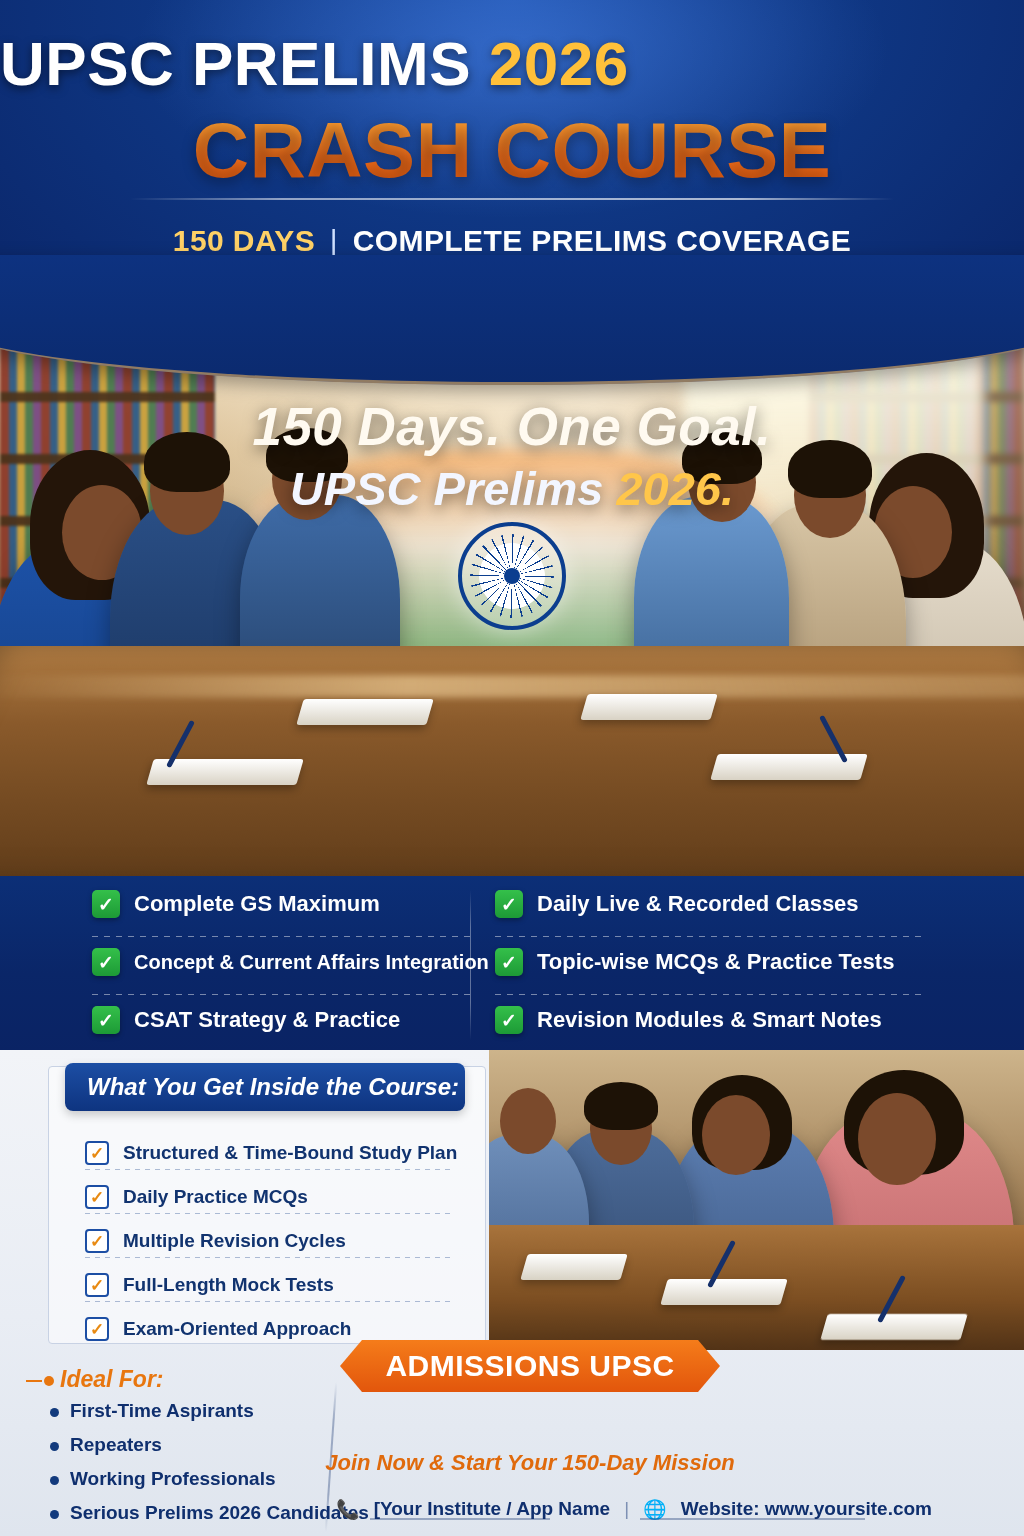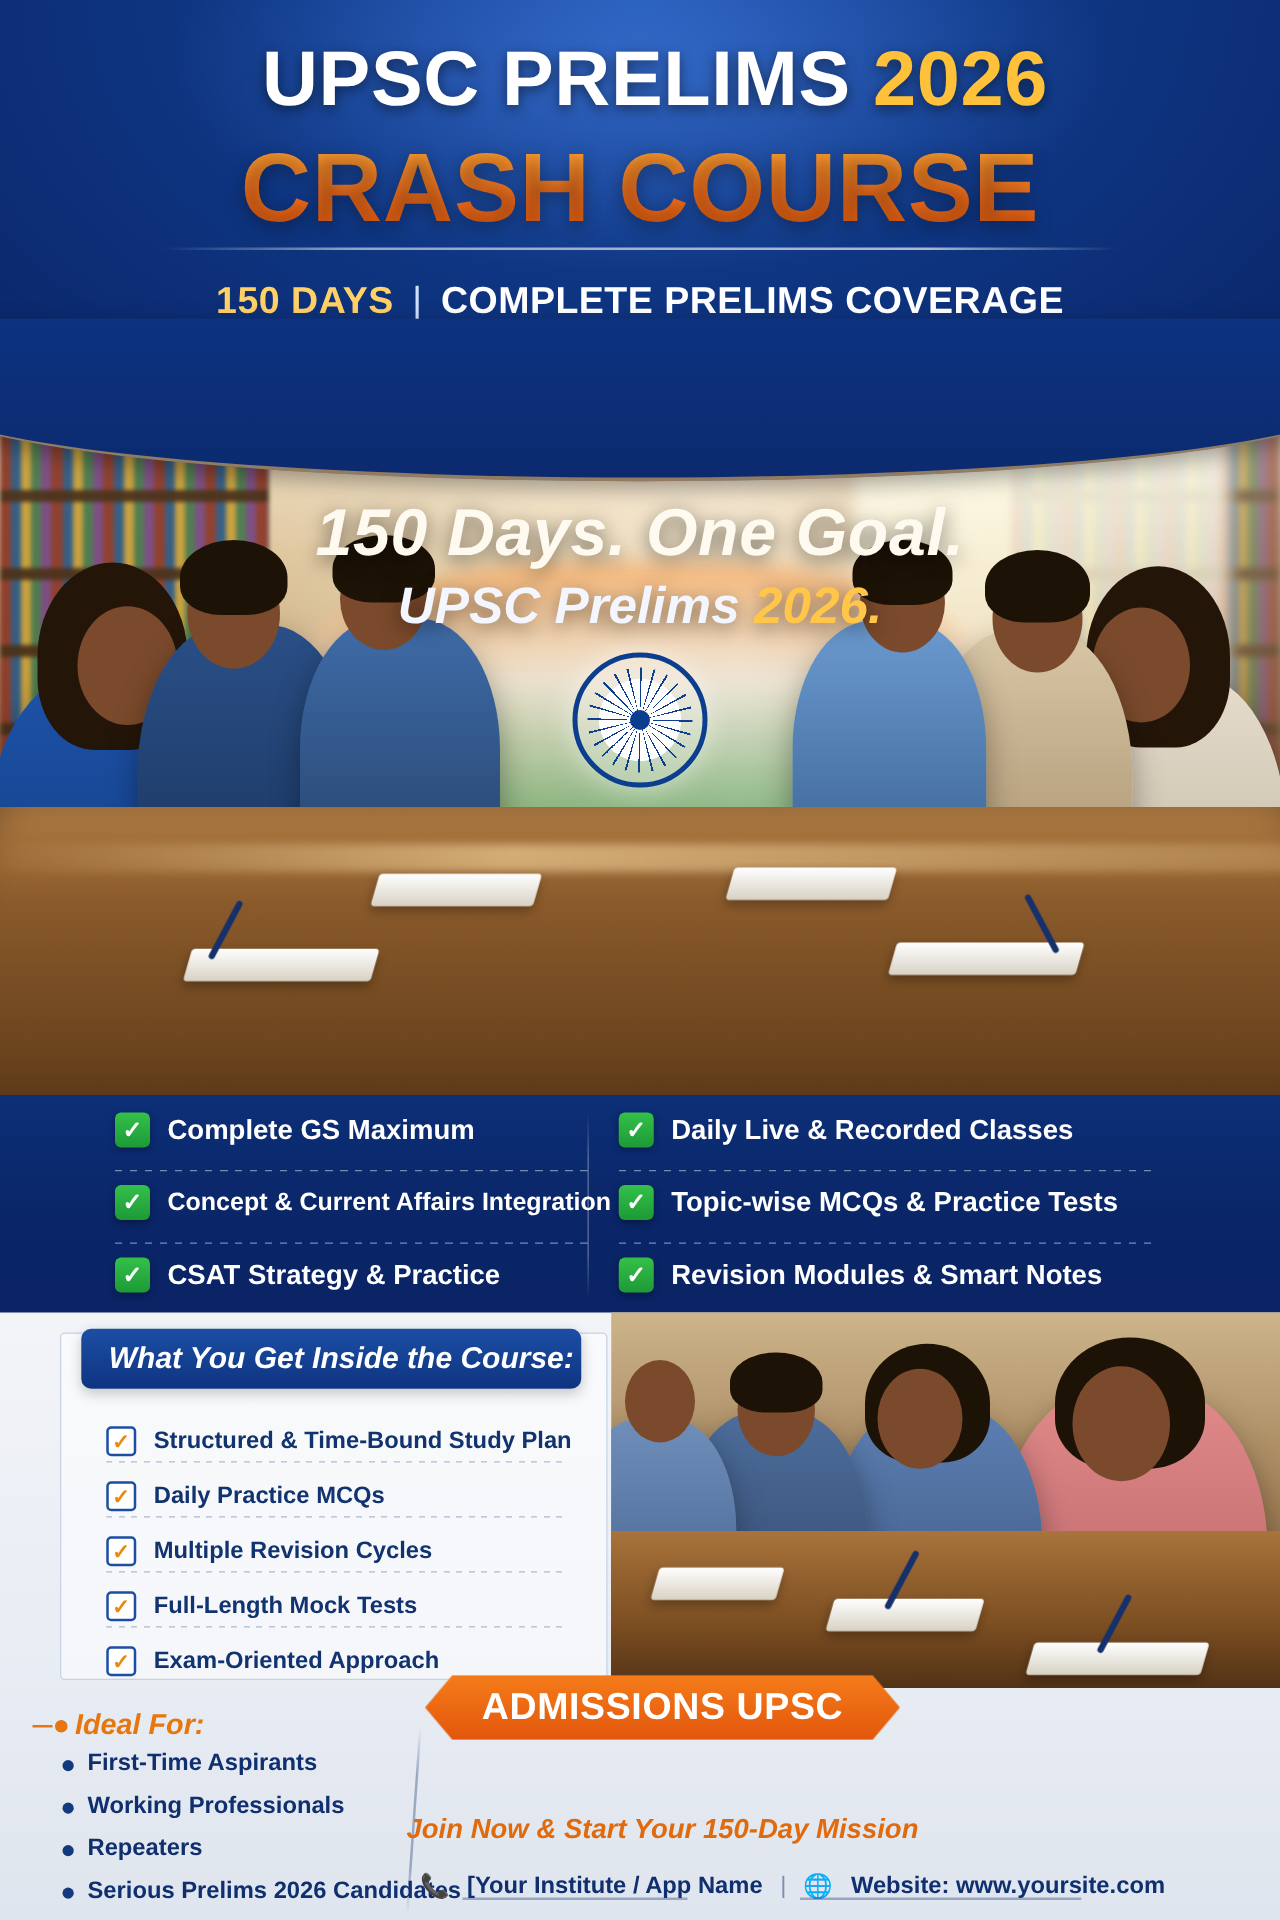--- a/index.html
+++ b/index.html
@@ -30,26 +30,24 @@
     background: radial-gradient(ellipse at 50% 100%, rgba(255,255,255,0.0) 60%, rgba(255,255,255,0) 100%);
   }
   .hdr-glow {
     position: absolute; left: 50%; top: -120px; transform: translateX(-50%);
     width: 760px; height: 340px;
     background: radial-gradient(ellipse at center, rgba(90,150,255,0.40) 0%, rgba(20,60,150,0) 70%);
     pointer-events: none;
   }
   .title1 {
     position: absolute; top: 28px; left: 0; width: 100%;
-    text-align: center;
     font-size: 62px; font-weight: bold; letter-spacing: 0.5px;
     color: #ffffff;
     text-shadow: 0 3px 10px rgba(0,0,0,0.5);
     white-space: nowrap;
-    padding-left: 24px;
   }
   .title1 .yr { color: #ffc03a; }
   .title2 {
     position: absolute; top: 105px; left: 0; width: 100%;
     text-align: center;
     font-size: 78px; font-weight: bold; letter-spacing: 0.5px;
     background: linear-gradient(180deg, #ffb03a 0%, #f4701c 55%, #e2560c 100%);
     -webkit-background-clip: text; background-clip: text; color: transparent;
     text-shadow: 0 4px 14px rgba(0,0,0,0.35);
     white-space: nowrap;
@@ -144,21 +142,21 @@
   .hero-head {
     position: absolute; top: 96px; left: 0; width: 100%;
     text-align: center; z-index: 5; pointer-events: none;
   }
   .hero-head .l1 {
     font-size: 53px; font-weight: bold; font-style: italic; color: #fffaf0;
     text-shadow: 0 4px 16px rgba(0,0,0,0.55); letter-spacing: 0.5px;
   }
   .hero-head .l2 {
     margin-top: 4px;
-    font-size: 41px; font-weight: bold; font-style: italic; color: #f3f6ff;
+    font-size: 47px; font-weight: bold; font-style: italic; color: #f3f6ff;
     text-shadow: 0 4px 16px rgba(0,0,0,0.55);
   }
   .hero-head .l2 .y { color: #ffc64a; }
 
   
   .stud {
     position: absolute; bottom: 55px;
     border-radius: 40% 40% 12% 12% / 52% 52% 10% 10%;
     filter: blur(0.4px);
     box-shadow: 0 10px 24px rgba(0,0,0,0.35);
@@ -505,22 +503,22 @@
         <div class="gtick">✓</div>
         <div class="gtext">Exam-Oriented Approach</div>
       </div>
     </div>
 
     <div class="ideal-dash"></div>
     <div class="ideal-dot"></div>
     <div class="ideal-title">Ideal For:</div>
     <ul class="ideal-list">
       <li>First-Time Aspirants</li>
+      <li>Repeaters</li>
       <li>Working Professionals</li>
-      <li>Repeaters</li>
       <li>Serious Prelims 2026 Candidates</li>
     </ul>
     <div class="vsep"></div>
 
     <div class="adm-banner">ADMISSIONS UPSC</div>
     <div class="adm-join">Join Now &amp; Start Your 150-Day Mission</div>
 
     <div class="contact">
       <span class="ic">📞</span>
       <span>[Your Institute / App Name</span>

